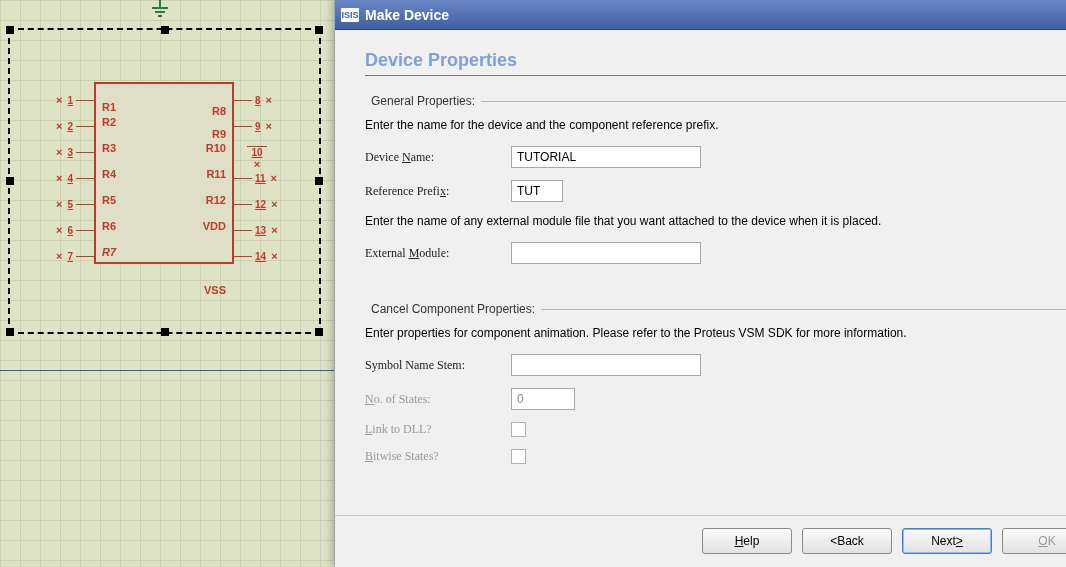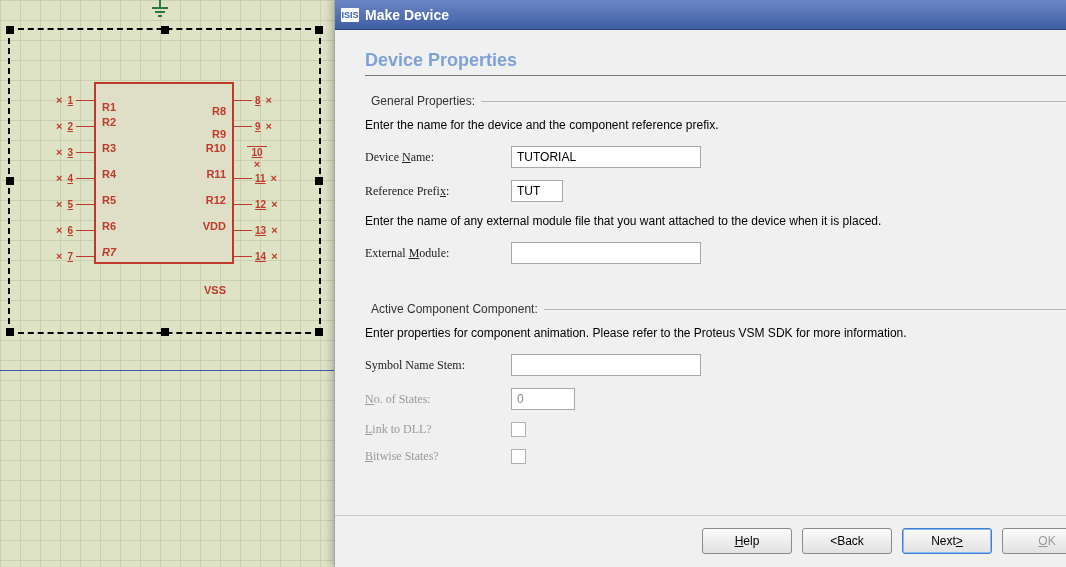--- a/index.html
+++ b/index.html
@@ -250,21 +250,21 @@
       </div>
 
       <div class="helper" style="margin-top:6px;">Enter the name of any external module file that you want attached to the device when it is placed.</div>
       <div class="form-row">
         <label>External <u>M</u>odule:</label>
         <input type="text" style="width: 190px;" value="">
       </div>
     </fieldset>
 
     <fieldset class="group">
-      <legend>Active Component Component:</legend>
+      <legend>Cancel Component Properties:</legend>
       <div class="helper">Enter properties for component animation. Please refer to the Proteus VSM SDK for more information.</div>
 
       <div class="form-row">
         <label>Symbol Name Stem:</label>
         <input type="text" style="width: 190px;" value="">
       </div>
       <div class="form-row">
         <label class="disabled-label"><u>N</u>o. of States:</label>
         <input type="text" disabled="" style="width: 64px;" value="0">
       </div>

